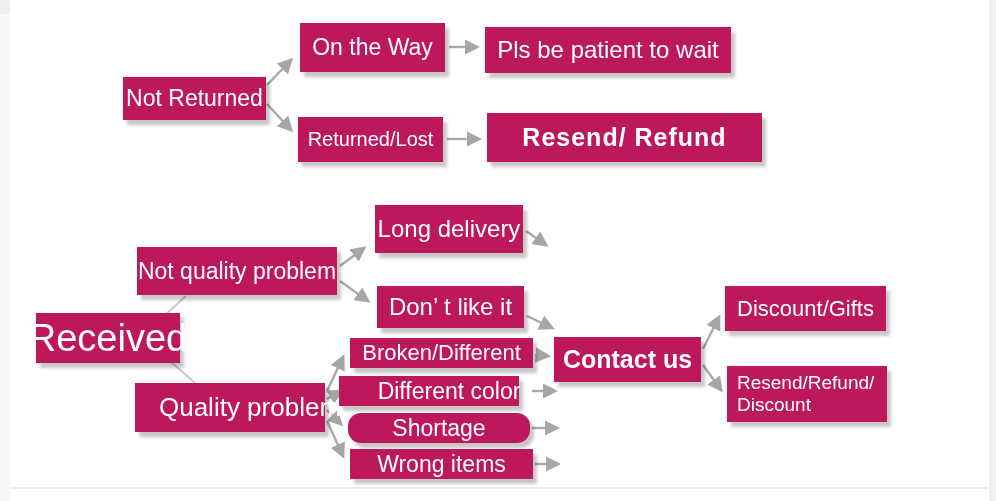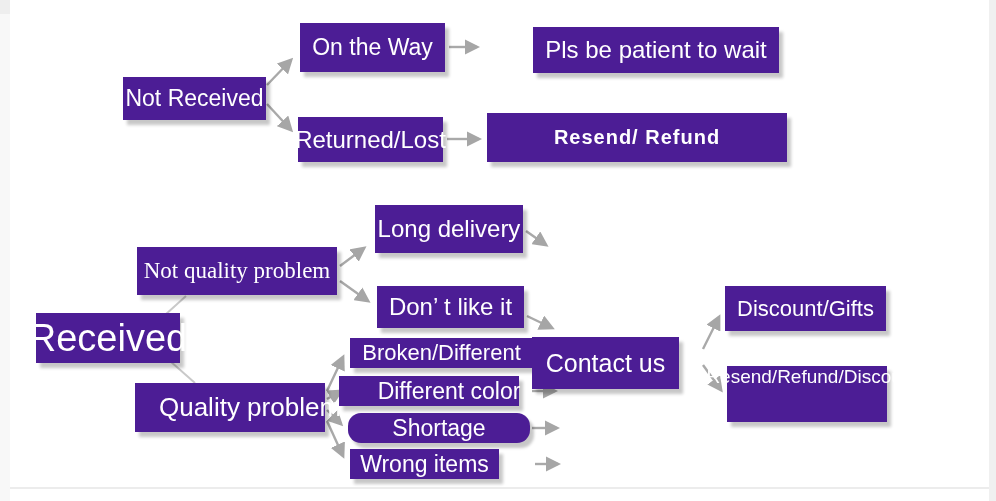--- a/index.html
+++ b/index.html
@@ -18,47 +18,47 @@
   
   .edge-left   { position:absolute; left:0; top:0; width:10px; height:501px; background:#f8f8f8; }
   .edge-corner { position:absolute; left:0; top:0; width:10px; height:14px; background:#eeeeee; }
   .edge-right  { position:absolute; right:0; top:0; width:7px; height:501px; background:#f0f0f0; }
   .edge-bottom { position:absolute; left:10px; right:7px; top:487px; height:2px; background:#ececec; }
 
   .arrows { position:absolute; left:0; top:0; width:996px; height:501px; pointer-events:none; }
 
   .node {
     position: absolute;
-    background: #4c1d95;
+    background: #be185d;
     color: #ffffff;
     display: flex;
     align-items: center;
     justify-content: center;
     white-space: nowrap;
     box-shadow: 4px 5px 3px rgba(0,0,0,0.22);
     box-sizing: border-box;
   }
   #n-not-received    { left:123px; top:77px;  width:143px; height:43px; font-size:23px; }
   #n-on-the-way      { left:300px; top:23px;  width:145px; height:49px; font-size:23px; }
-  #n-pls-wait        { left:485px; top:27px;  width:246px; height:46px; font-size:24px;margin-left:48px; }
-  #n-returned-lost   { left:298px; top:117px; width:145px; height:45px; font-size:24px; }
-  #n-resend-refund   { left:487px; top:113px; width:300px; height:49px; font-size:20px; font-weight:600; letter-spacing:1px; }
+  #n-pls-wait        { left:485px; top:27px;  width:246px; height:46px; font-size:24px; }
+  #n-returned-lost   { left:298px; top:117px; width:145px; height:45px; font-size:20px; }
+  #n-resend-refund   { left:487px; top:113px; width:275px; height:49px; font-size:25px; font-weight:600; letter-spacing:1px; }
   #n-received        { left:36px;  top:313px; width:144px; height:50px; font-size:38px; }
-  #n-not-quality     { left:137px; top:247px; width:200px; height:48px; font-size:23px;font-family:Liberation Serif, serif; }
+  #n-not-quality     { left:137px; top:247px; width:200px; height:48px; font-size:23px; }
   #n-long-delivery   { left:375px; top:205px; width:148px; height:48px; font-size:24px; }
   #n-dont-like       { left:377px; top:286px; width:147px; height:42px; font-size:24px;text-align:right; }
   #n-quality-problem { left:135px; top:383px; width:190px; height:49px; font-size:26px;padding-left:40px; }
   #n-broken          { left:350px; top:338px; width:183px; height:30px; font-size:22px; }
   #n-different       { left:339px; top:376px; width:180px; height:30px; font-size:23px;padding-left:40px; }
   #n-shortage        { left:348px; top:413px; width:182px; height:30px; font-size:23px;border-radius:13px; }
-  #n-wrong           { left:350px; top:449px; width:149px; height:30px; font-size:23px; }
-  #n-contact         { left:532px; top:337px; width:147px; height:52px; font-size:25px; }
+  #n-wrong           { left:350px; top:449px; width:183px; height:30px; font-size:23px; }
+  #n-contact         { left:554px; top:337px; width:147px; height:45px; font-size:25px;font-weight:bold; }
   #n-discount-gifts  { left:725px; top:286px; width:161px; height:45px; font-size:22px; }
   #n-resend-discount { left:727px; top:366px; width:160px; height:56px; font-size:19px;
-                       flex-direction:row; align-items:flex-start; justify-content:center;
+                       flex-direction:column; align-items:flex-start; justify-content:center;
                        padding-left:10px; line-height:1.18; }
 </style>
 </head>
 <body>
 
 <div class="canvas">
 
   <div class="edge-left"></div>
   <div class="edge-corner"></div>
   <div class="edge-right"></div>
@@ -89,21 +89,21 @@
       <line x1="535" y1="464" x2="558" y2="464" marker-end="url(#ah)"></line>
       <line x1="703" y1="349" x2="719" y2="317" marker-end="url(#ah)"></line>
       <line x1="703" y1="365" x2="721" y2="390" marker-end="url(#ah)"></line>
     </g>
     <g stroke="#c9c9c9" stroke-width="2" fill="none">
       <line x1="165" y1="315" x2="186" y2="296"></line>
       <line x1="170" y1="361" x2="195" y2="383"></line>
     </g>
   </svg>
 
-  <div class="node" id="n-not-received">Not Received</div>
+  <div class="node" id="n-not-received">Not Returned</div>
   <div class="node" id="n-on-the-way">On the Way</div>
   <div class="node" id="n-pls-wait">Pls be patient to wait</div>
   <div class="node" id="n-returned-lost">Returned/Lost</div>
   <div class="node" id="n-resend-refund">Resend/ Refund</div>
   <div class="node" id="n-received">Received</div>
   <div class="node" id="n-not-quality">Not quality problem</div>
   <div class="node" id="n-long-delivery">Long delivery</div>
   <div class="node" id="n-dont-like">Don’ t like it</div>
   <div class="node" id="n-quality-problem">Quality problem</div>
   <div class="node" id="n-broken">Broken/Different</div>

